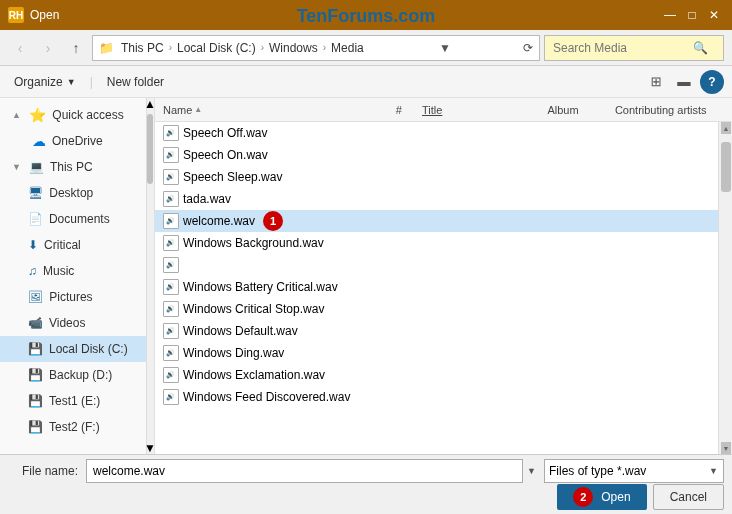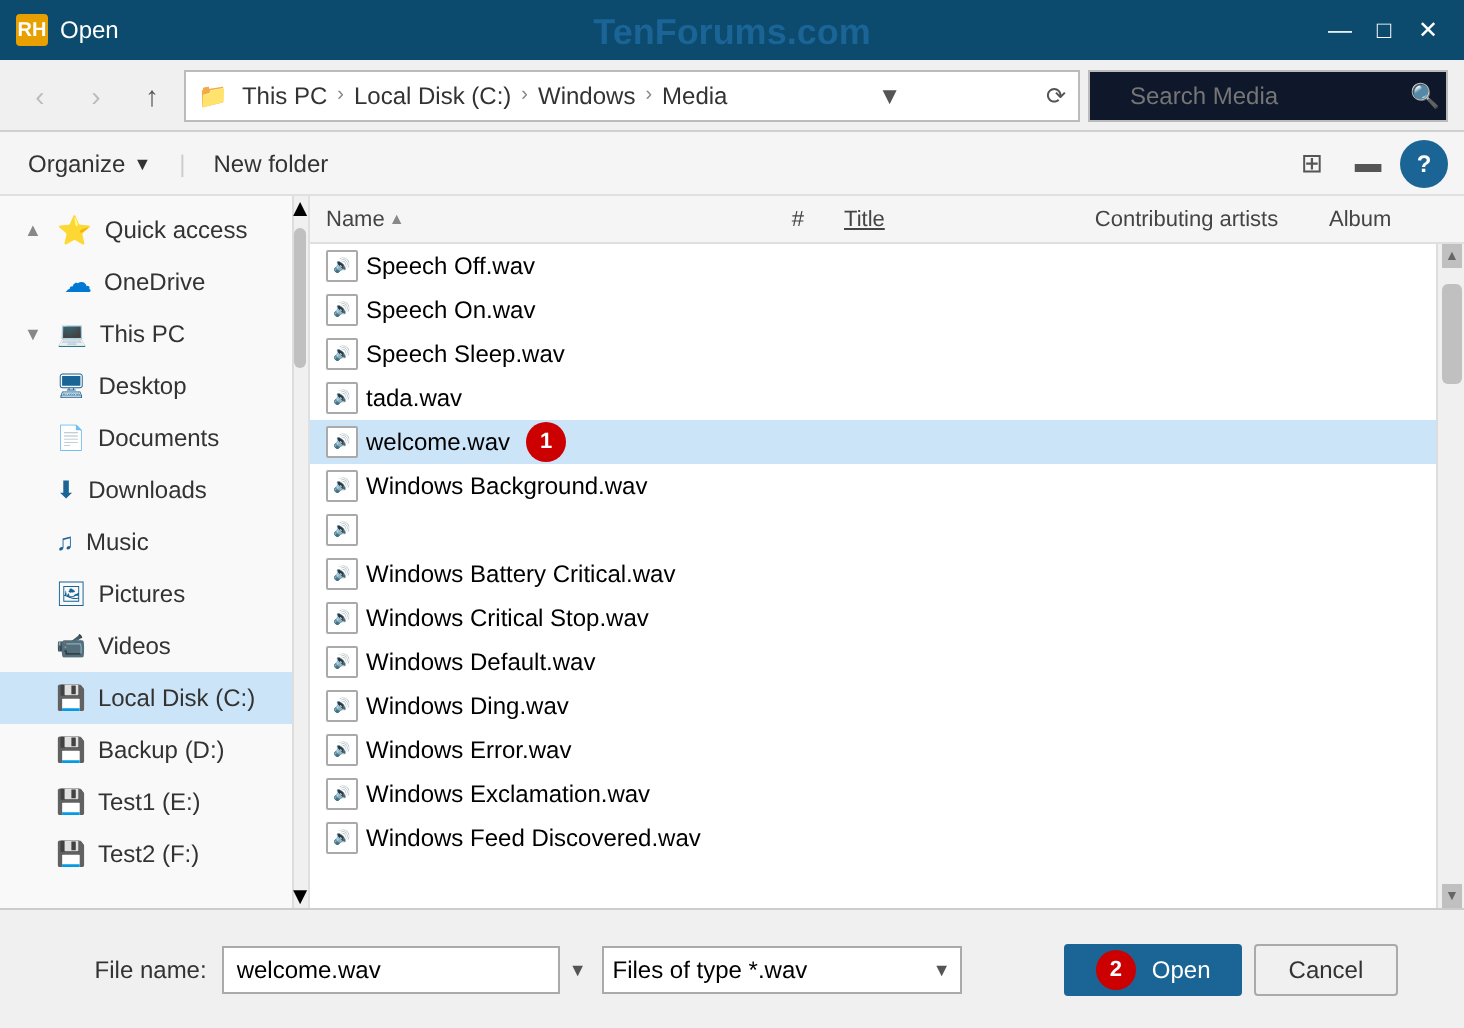--- a/index.html
+++ b/index.html
@@ -1,20 +1,20 @@
 <!DOCTYPE html>
 <html><head>
   <meta charset="utf-8">
   <style>
     * { box-sizing: border-box; margin: 0; padding: 0; }
     body { font-family: 'Segoe UI', Arial, sans-serif; font-size: 12px; background: #fff; width: 732px; height: 514px; overflow: hidden; }
 
     
     .title-bar {
-      background: #0c4a6e;
+      background: #a16207;
       height: 30px;
       display: flex;
       align-items: center;
       justify-content: space-between;
       padding: 0 8px;
       color: white;
     }
     .title-bar-left { display: flex; align-items: center; gap: 6px; }
     .title-bar-icon { width: 16px; height: 16px; background: #e8a000; border-radius: 2px; display: flex; align-items: center; justify-content: center; font-size: 10px; color: white; font-weight: bold; }
     .title-bar-title { font-size: 12px; }
@@ -67,24 +67,24 @@
       font-size: 12px;
     }
     .address-breadcrumb { display: flex; align-items: center; gap: 2px; }
     .breadcrumb-part { color: #333; cursor: pointer; padding: 2px 3px; border-radius: 2px; }
     .breadcrumb-sep { color: #888; font-size: 10px; }
     .address-refresh { margin-left: auto; color: #555; cursor: pointer; }
     .search-box {
       width: 180px;
       height: 26px;
       border: 1px solid #bbb;
-      background: #0f172a;
+      background: #fef9c3;
       display: flex;
       align-items: center;
-      padding: 0 20px;
+      padding: 0 8px;
     }
     .search-input {
       border: none; outline: none;
       font-size: 12px;
       color: #888;
       width: 140px;
       background: transparent;
     }
     .search-icon { color: #888; font-size: 12px; }
 
@@ -200,21 +200,21 @@
       display: flex; align-items: center; justify-content: center;
       margin-left: 4px;
     }
 
     
     .bottom-bar {
       height: 60px;
       border-top: 1px solid #ccc;
       background: #f0f0f0;
       display: flex;
-      flex-direction: row;
+      flex-direction: column;
       justify-content: space-around;
       padding: 4px 8px;
     }
     .filename-row { display: flex; align-items: center; gap: 8px; }
     .filename-label { font-size: 12px; color: #333; width: 70px; text-align: right; }
     .filename-input {
       flex: 1;
       height: 24px;
       border: 1px solid #aaa;
       padding: 0 6px;
@@ -365,21 +365,21 @@
           <span class="sidebar-label">Desktop</span>
         </div>
 
         <div class="sidebar-item sidebar-item-indented">
           <span class="sidebar-icon" style="font-size:12px; color:#1a6496;">📄</span>
           <span class="sidebar-label">Documents</span>
         </div>
 
         <div class="sidebar-item sidebar-item-indented">
           <span class="sidebar-icon" style="font-size:12px; color:#1a6496;">⬇</span>
-          <span class="sidebar-label">Downloads</span>
+          <span class="sidebar-label">Critical</span>
         </div>
 
         <div class="sidebar-item sidebar-item-indented">
           <span class="sidebar-icon" style="font-size:12px; color:#1a6496;">♫</span>
           <span class="sidebar-label">Music</span>
         </div>
 
         <div class="sidebar-item sidebar-item-indented">
           <span class="sidebar-icon" style="font-size:12px; color:#1a6496;">🖼</span>
           <span class="sidebar-label">Pictures</span>
@@ -424,25 +424,25 @@
         <div class="col-header col-name">
           <span>Name</span>
           <span class="col-sort-icon">▲</span>
         </div>
         <div class="col-header col-num">
           <span>#</span>
         </div>
         <div class="col-header col-title">
           <span>Title</span>
         </div>
+        <div class="col-header col-album">
+          <span>Album</span>
+        </div>
         <div class="col-header col-contributing">
           <span>Contributing artists</span>
-        </div>
-        <div class="col-header col-album">
-          <span>Album</span>
         </div>
       </div>
 
       <div style="display:flex; flex:1; overflow:hidden;">
         <div class="file-list" style="flex:1;">
 
           <div class="file-row">
             <div class="file-cell name">
                 <div class="wav-icon">🔊</div>
                 <span>Speech Off.wav</span>
@@ -557,30 +557,20 @@
             <div class="file-cell name">
                 <div class="wav-icon">🔊</div>
                 <span>Windows Ding.wav</span>
               </div>
             <div class="file-cell num"></div>
             <div class="file-cell title"></div>
             <div class="file-cell contributing"></div>
             <div class="file-cell album"></div>
           </div>
 
-          <div class="file-row">
-            <div class="file-cell name">
-                <div class="wav-icon">🔊</div>
-                <span>Windows Error.wav</span>
-              </div>
-            <div class="file-cell num"></div>
-            <div class="file-cell title"></div>
-            <div class="file-cell contributing"></div>
-            <div class="file-cell album"></div>
-          </div>
 
           <div class="file-row">
             <div class="file-cell name">
                 <div class="wav-icon">🔊</div>
                 <span>Windows Exclamation.wav</span>
               </div>
             <div class="file-cell num"></div>
             <div class="file-cell title"></div>
             <div class="file-cell contributing"></div>
             <div class="file-cell album"></div>

